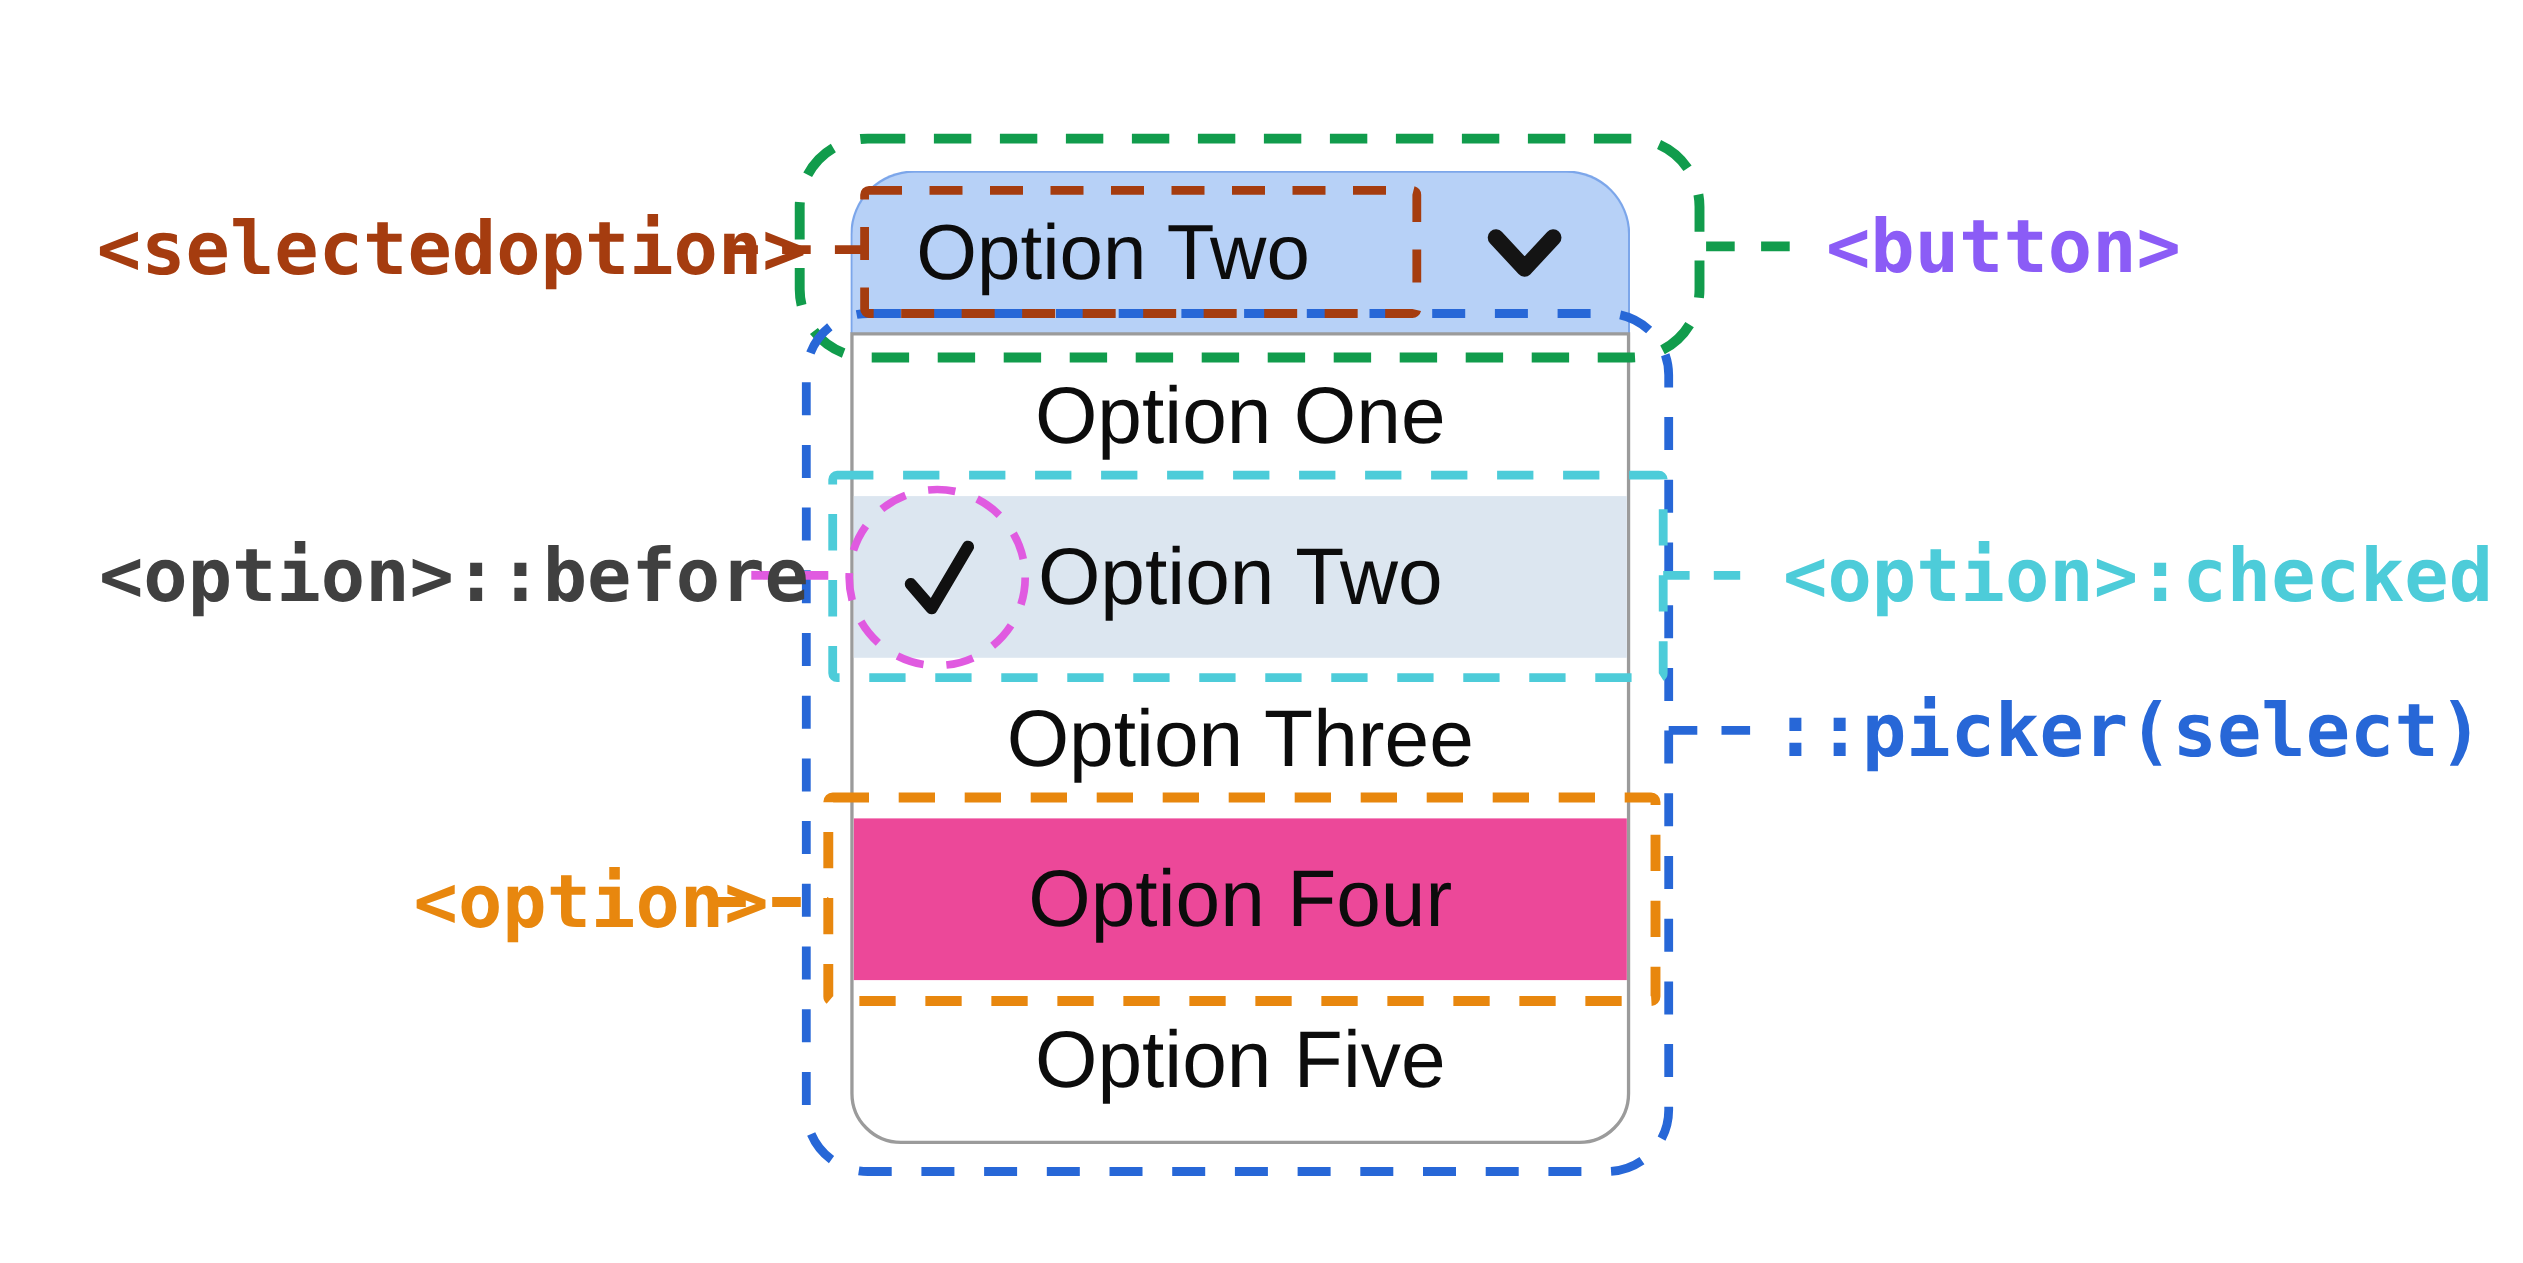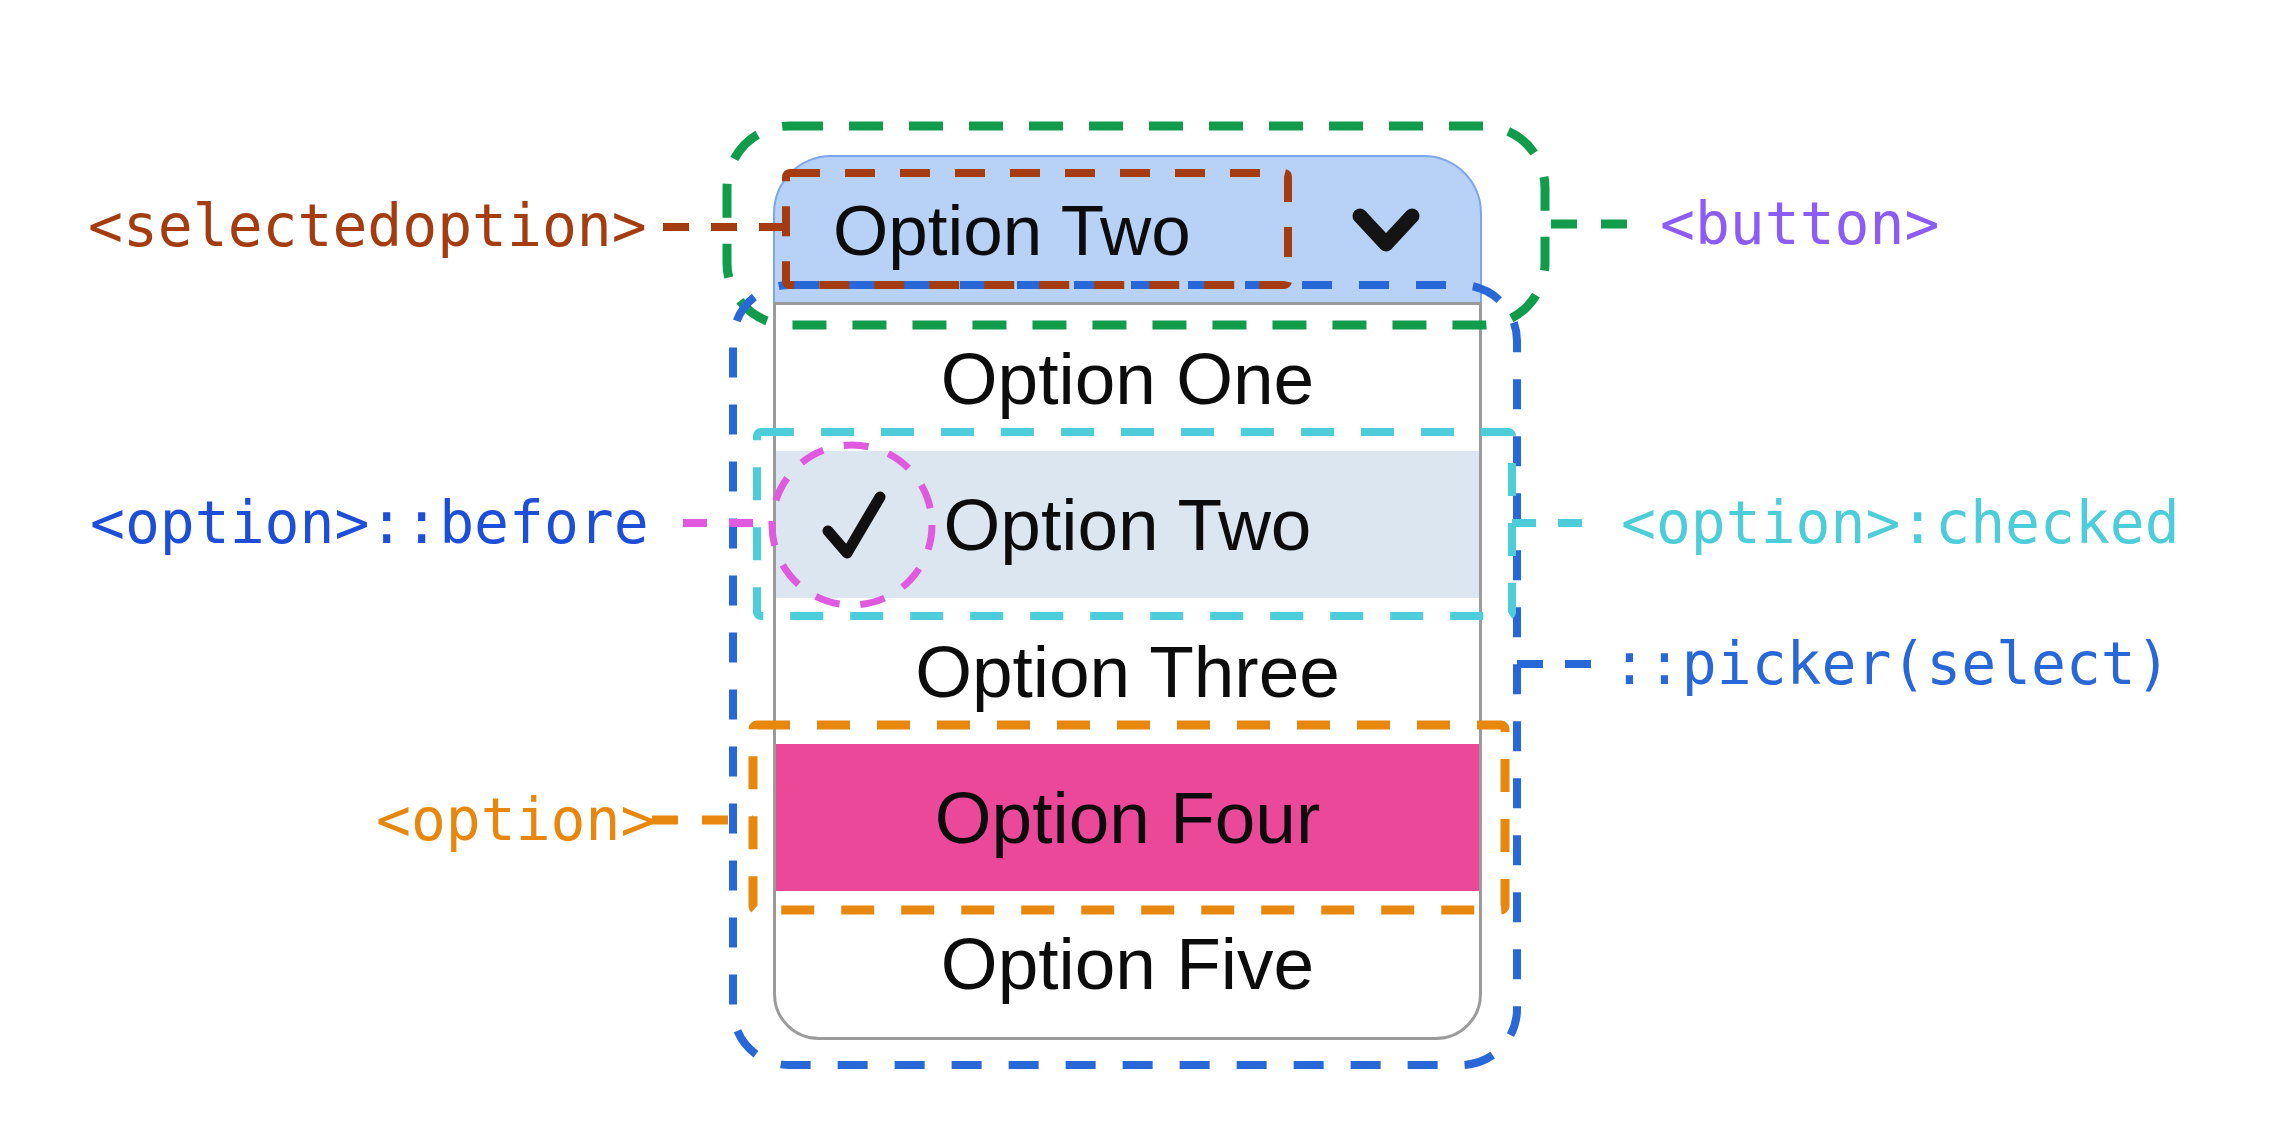--- a/index.html
+++ b/index.html
@@ -26,25 +26,25 @@
     flex:1;position:relative;display:flex;align-items:center;justify-content:center;
     font-size:73px;color:#0c0c0c;white-space:nowrap;
   }
   .option.checked{background:#dce6f0;}
   .option.hovered{background:#ec4899;}
   .check{position:absolute;left:42px;top:50%;transform:translateY(-50%);}
 
   
   .anno{
     position:absolute;transform:translateY(-50%);white-space:nowrap;
-    font-family:"DejaVu Sans Mono",monospace;font-weight:400;font-size:58px;
+    font-family:"DejaVu Sans Mono",monospace;font-weight:700;font-size:67px;
   }
   .anno.selectedoption{left:88px;top:226px;color:#a53c0f;}
   .anno.buttonlabel{left:1660px;top:224px;color:#8b5cf6;}
-  .anno.optionbefore{left:90px;top:523px;color:#1d4ed8;}
+  .anno.optionbefore{left:90px;top:523px;color:#404040;}
   .anno.optionchecked{left:1606px;top:523px;color:#4dccd9;margin-left:15px;}
   .anno.pickerselect{left:1612px;top:664px;color:#2767d7;}
   .anno.optionlabel{left:366px;top:820px;color:#e8870e;margin-left:10px;}
 
   .overlay{position:absolute;left:0;top:0;pointer-events:none;}
 </style>
 </head>
 <body>
 
 <div class="stage">

